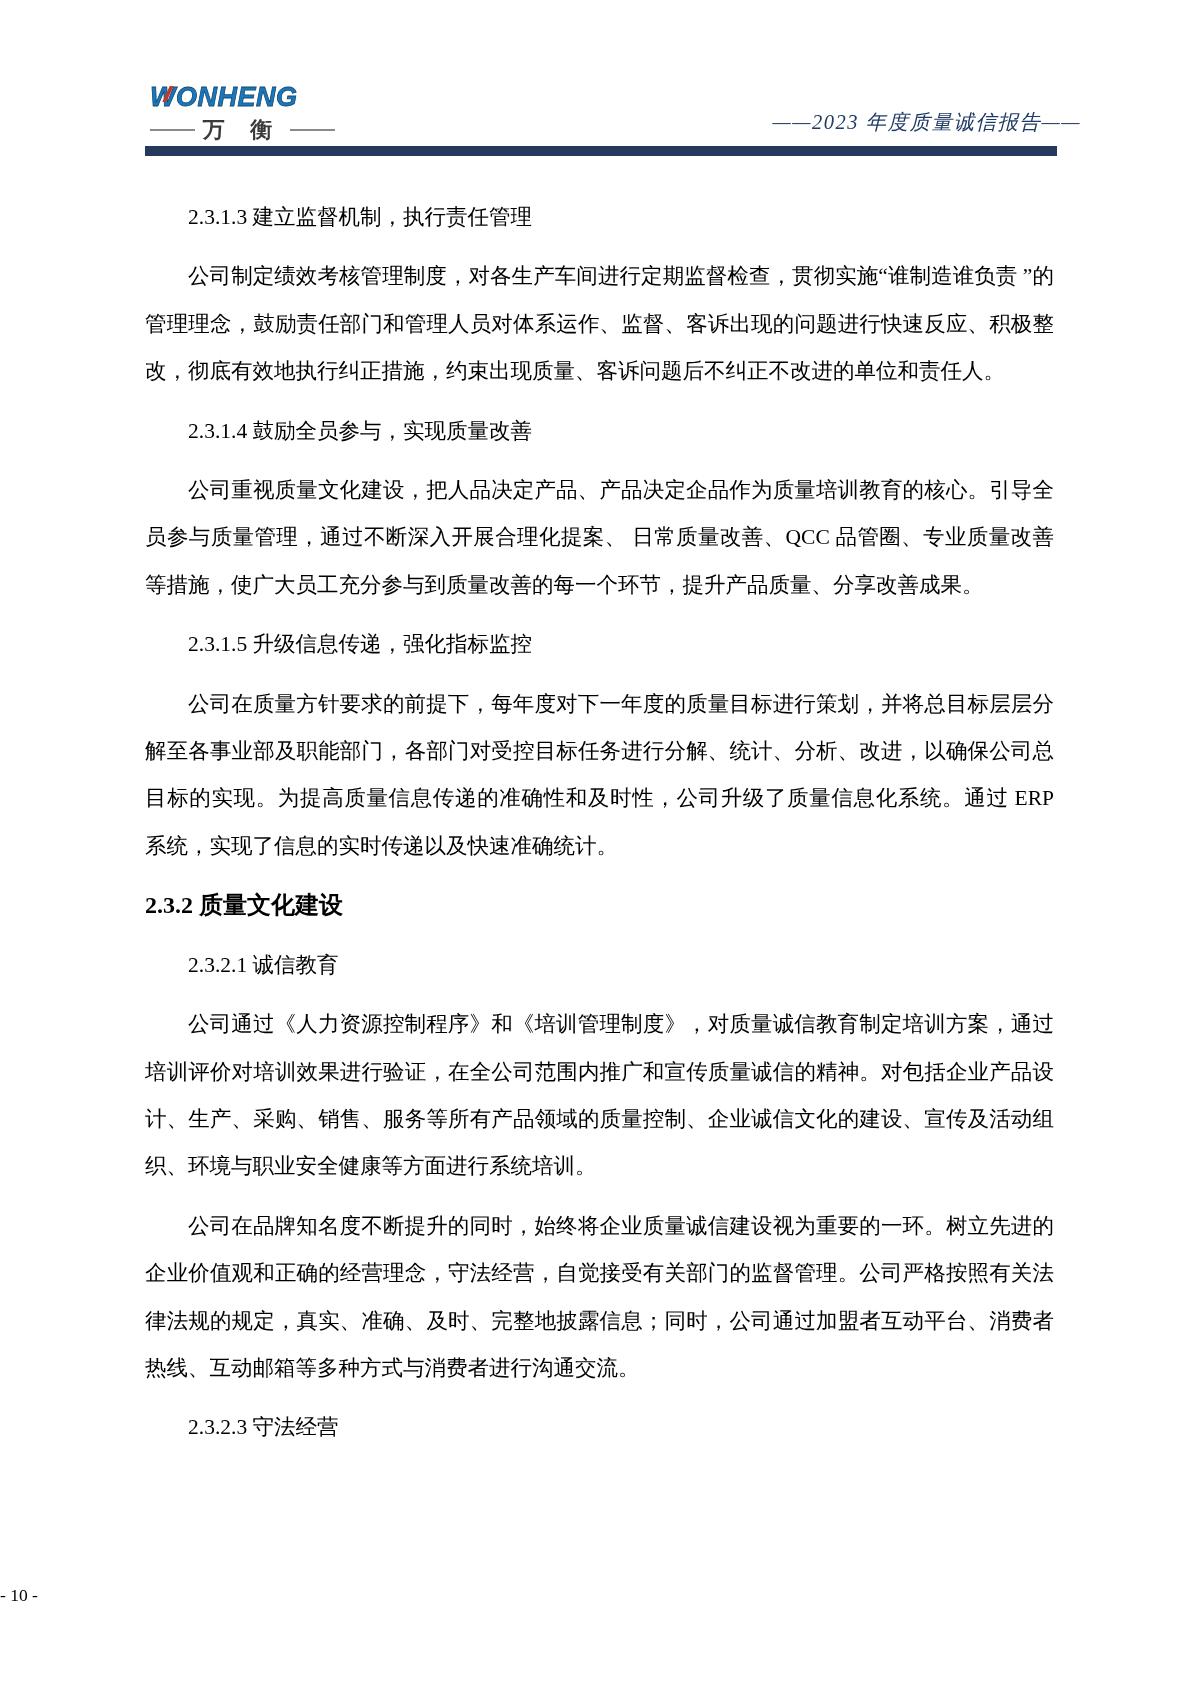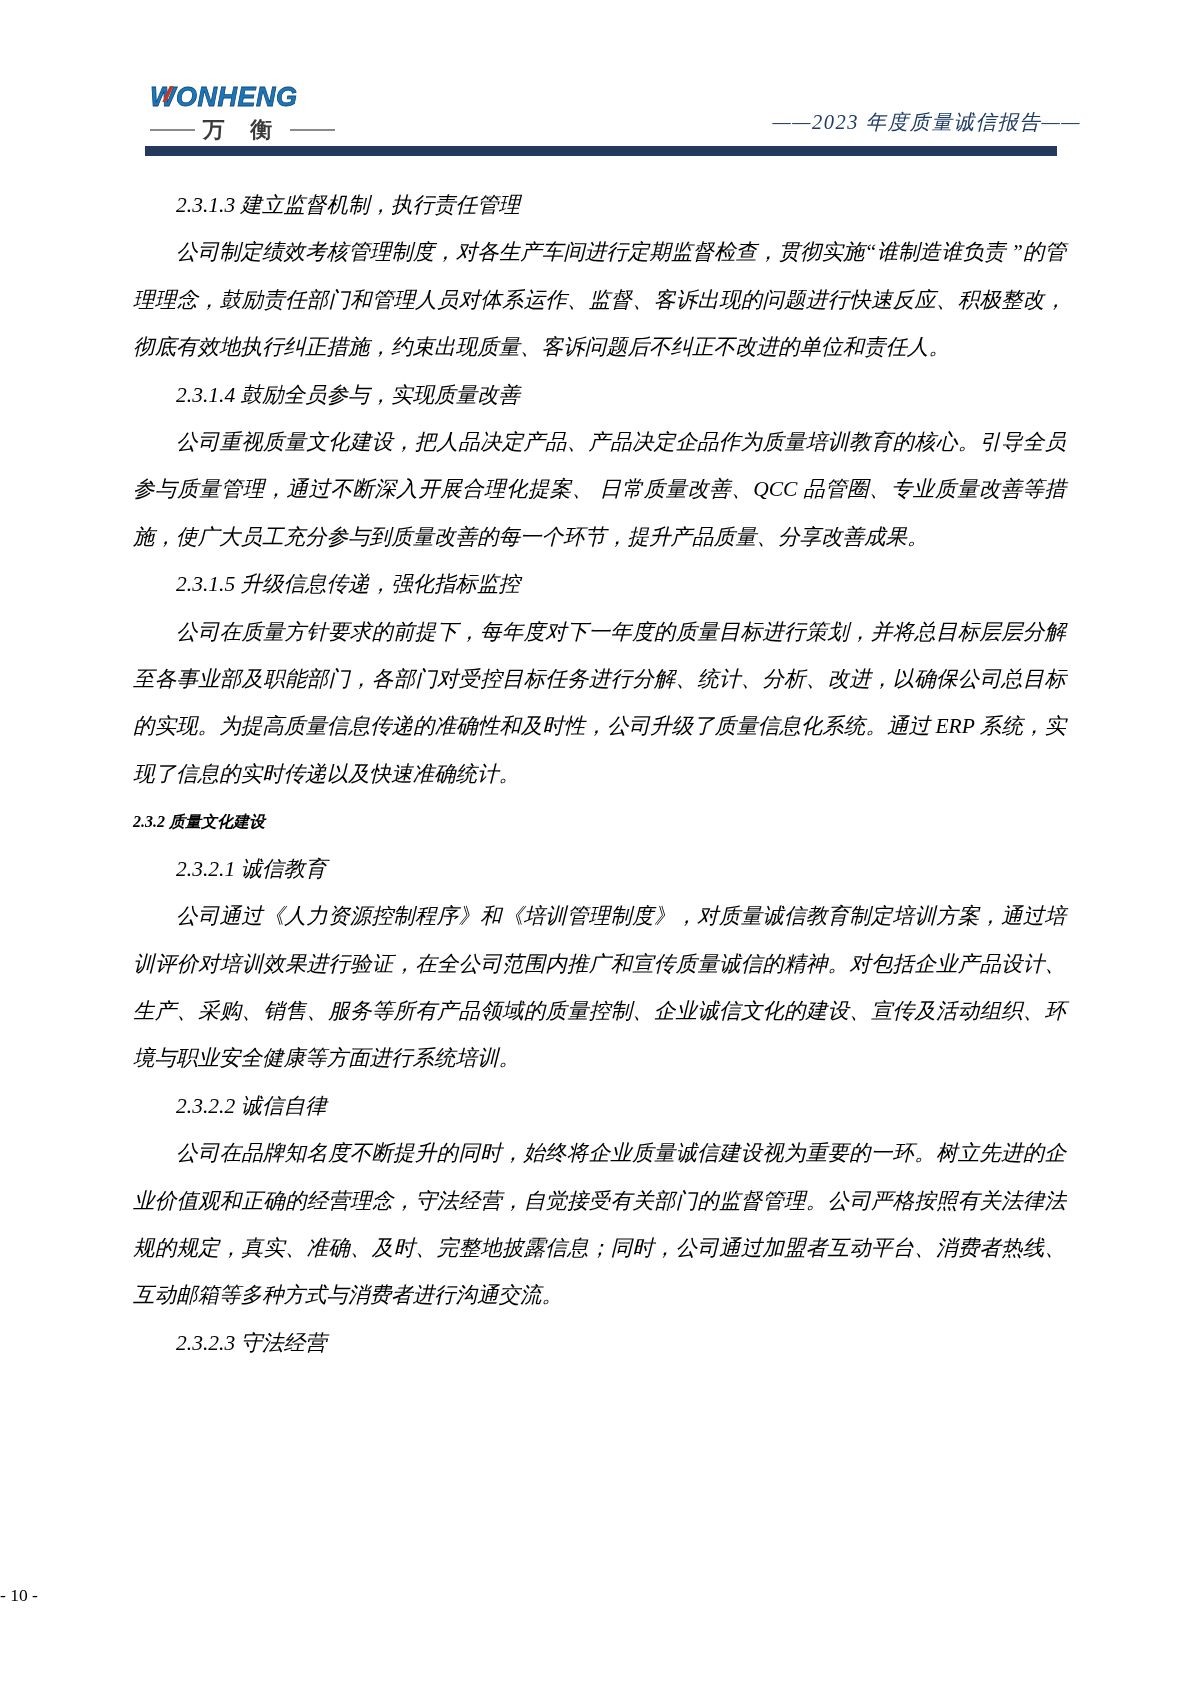--- a/index.html
+++ b/index.html
@@ -84,27 +84,27 @@
   .content {
     position: absolute;
     left: 133px;
     top: 182px;
     width: 933px;
     font-size: 21.5px;
     line-height: 47.4px;
     text-align: justify;
     text-justify: inter-ideograph;
   }
-  .content p { margin: 0; padding: 0; font-style: italic; }
+  .content p { margin: 12px; padding: 0; }
   .para-body  { text-indent: 2em; }
   .para-sub   { text-indent: 2em; }
   .para-heading {
     text-indent: 0;
     font-weight: bold;
-    font-size: 16px;
+    font-size: 24px;
   }
 
   
   .footer {
     position: absolute;
     left: 0;
     top: 1585px;
     width: 100%;
     text-align: left;
     font-size: 17.5px;
@@ -133,20 +133,19 @@
   <div class="content">
     <p class="para-sub">2.3.1.3 建立监督机制，执行责任管理</p>
     <p class="para-body">公司制定绩效考核管理制度，对各生产车间进行定期监督检查，贯彻实施“谁制造谁负责 ”的管理理念，鼓励责任部门和管理人员对体系运作、监督、客诉出现的问题进行快速反应、积极整改，彻底有效地执行纠正措施，约束出现质量、客诉问题后不纠正不改进的单位和责任人。</p>
     <p class="para-sub">2.3.1.4 鼓励全员参与，实现质量改善</p>
     <p class="para-body">公司重视质量文化建设，把人品决定产品、产品决定企品作为质量培训教育的核心。引导全员参与质量管理，通过不断深入开展合理化提案、 日常质量改善、QCC 品管圈、专业质量改善等措施，使广大员工充分参与到质量改善的每一个环节，提升产品质量、分享改善成果。</p>
     <p class="para-sub">2.3.1.5 升级信息传递，强化指标监控</p>
     <p class="para-body">公司在质量方针要求的前提下，每年度对下一年度的质量目标进行策划，并将总目标层层分解至各事业部及职能部门，各部门对受控目标任务进行分解、统计、分析、改进，以确保公司总目标的实现。为提高质量信息传递的准确性和及时性，公司升级了质量信息化系统。通过 ERP 系统，实现了信息的实时传递以及快速准确统计。</p>
     <p class="para-heading">2.3.2 质量文化建设</p>
     <p class="para-sub">2.3.2.1 诚信教育</p>
     <p class="para-body">公司通过《人力资源控制程序》和《培训管理制度》，对质量诚信教育制定培训方案，通过培训评价对培训效果进行验证，在全公司范围内推广和宣传质量诚信的精神。对包括企业产品设计、生产、采购、销售、服务等所有产品领域的质量控制、企业诚信文化的建设、宣传及活动组织、环境与职业安全健康等方面进行系统培训。</p>
-    <p class="para-sub">2.3.2.2 诚信自律</p>
     <p class="para-body">公司在品牌知名度不断提升的同时，始终将企业质量诚信建设视为重要的一环。树立先进的企业价值观和正确的经营理念，守法经营，自觉接受有关部门的监督管理。公司严格按照有关法律法规的规定，真实、准确、及时、完整地披露信息；同时，公司通过加盟者互动平台、消费者热线、互动邮箱等多种方式与消费者进行沟通交流。</p>
     <p class="para-sub">2.3.2.3 守法经营</p>
   </div>
 
   <div class="footer">- 10 -</div>
 
 </div>
 
 </body></html>

